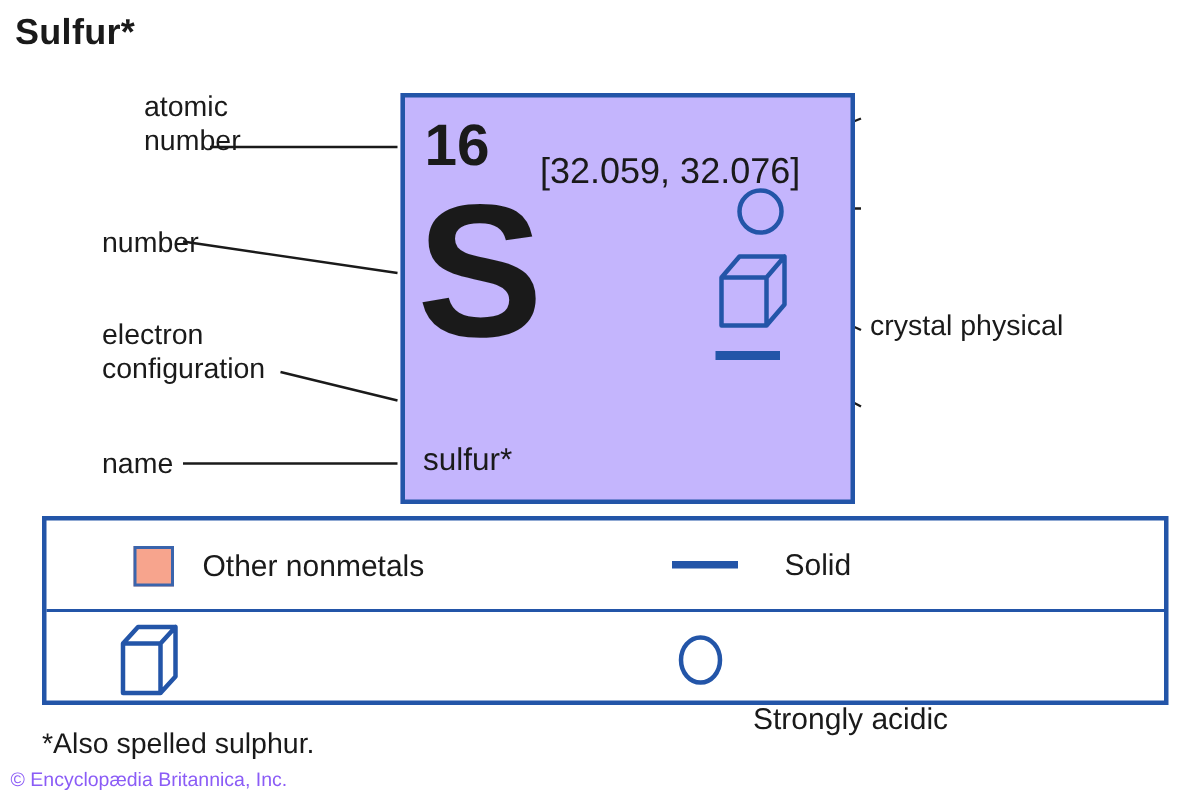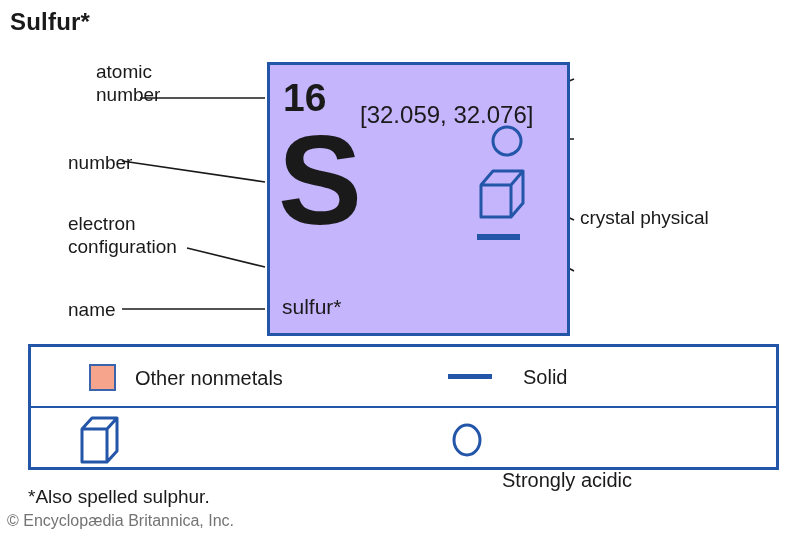--- a/index.html
+++ b/index.html
@@ -30,21 +30,21 @@
   .legend{position:absolute;left:28px;top:344px;width:751px;height:126px;
           border:3px solid #2355a8;box-sizing:border-box;}
   .legend .divider{position:absolute;left:0;top:59px;width:100%;height:2px;background:#2355a8;}
   .legend .swatch{position:absolute;left:58px;top:17px;width:27px;height:27px;
                   background:#f7a48d;border:2px solid #3a64ac;box-sizing:border-box;}
   .legend .llabel{position:absolute;font-size:20px;line-height:24px;}
   .legend .solid-line{position:absolute;left:417px;top:27px;width:44px;height:5px;background:#2355a8;}
   .legend .licon{position:absolute;}
 
   .footnote{position:absolute;left:28px;top:486px;font-size:19px;}
-  .copyright{position:absolute;left:7px;top:512px;font-size:16px;color:#737373;}
+  .copyright{position:absolute;left:7px;top:512px;font-size:13px;color:#8b5cf6;}
 </style>
 </head>
 <body>
 
 <div class="stage">
 
   <div class="title">Sulfur*</div>
 
   <svg class="leads" viewBox="0 0 800 534">
     <line x1="140" y1="98" x2="265" y2="98"></line>

